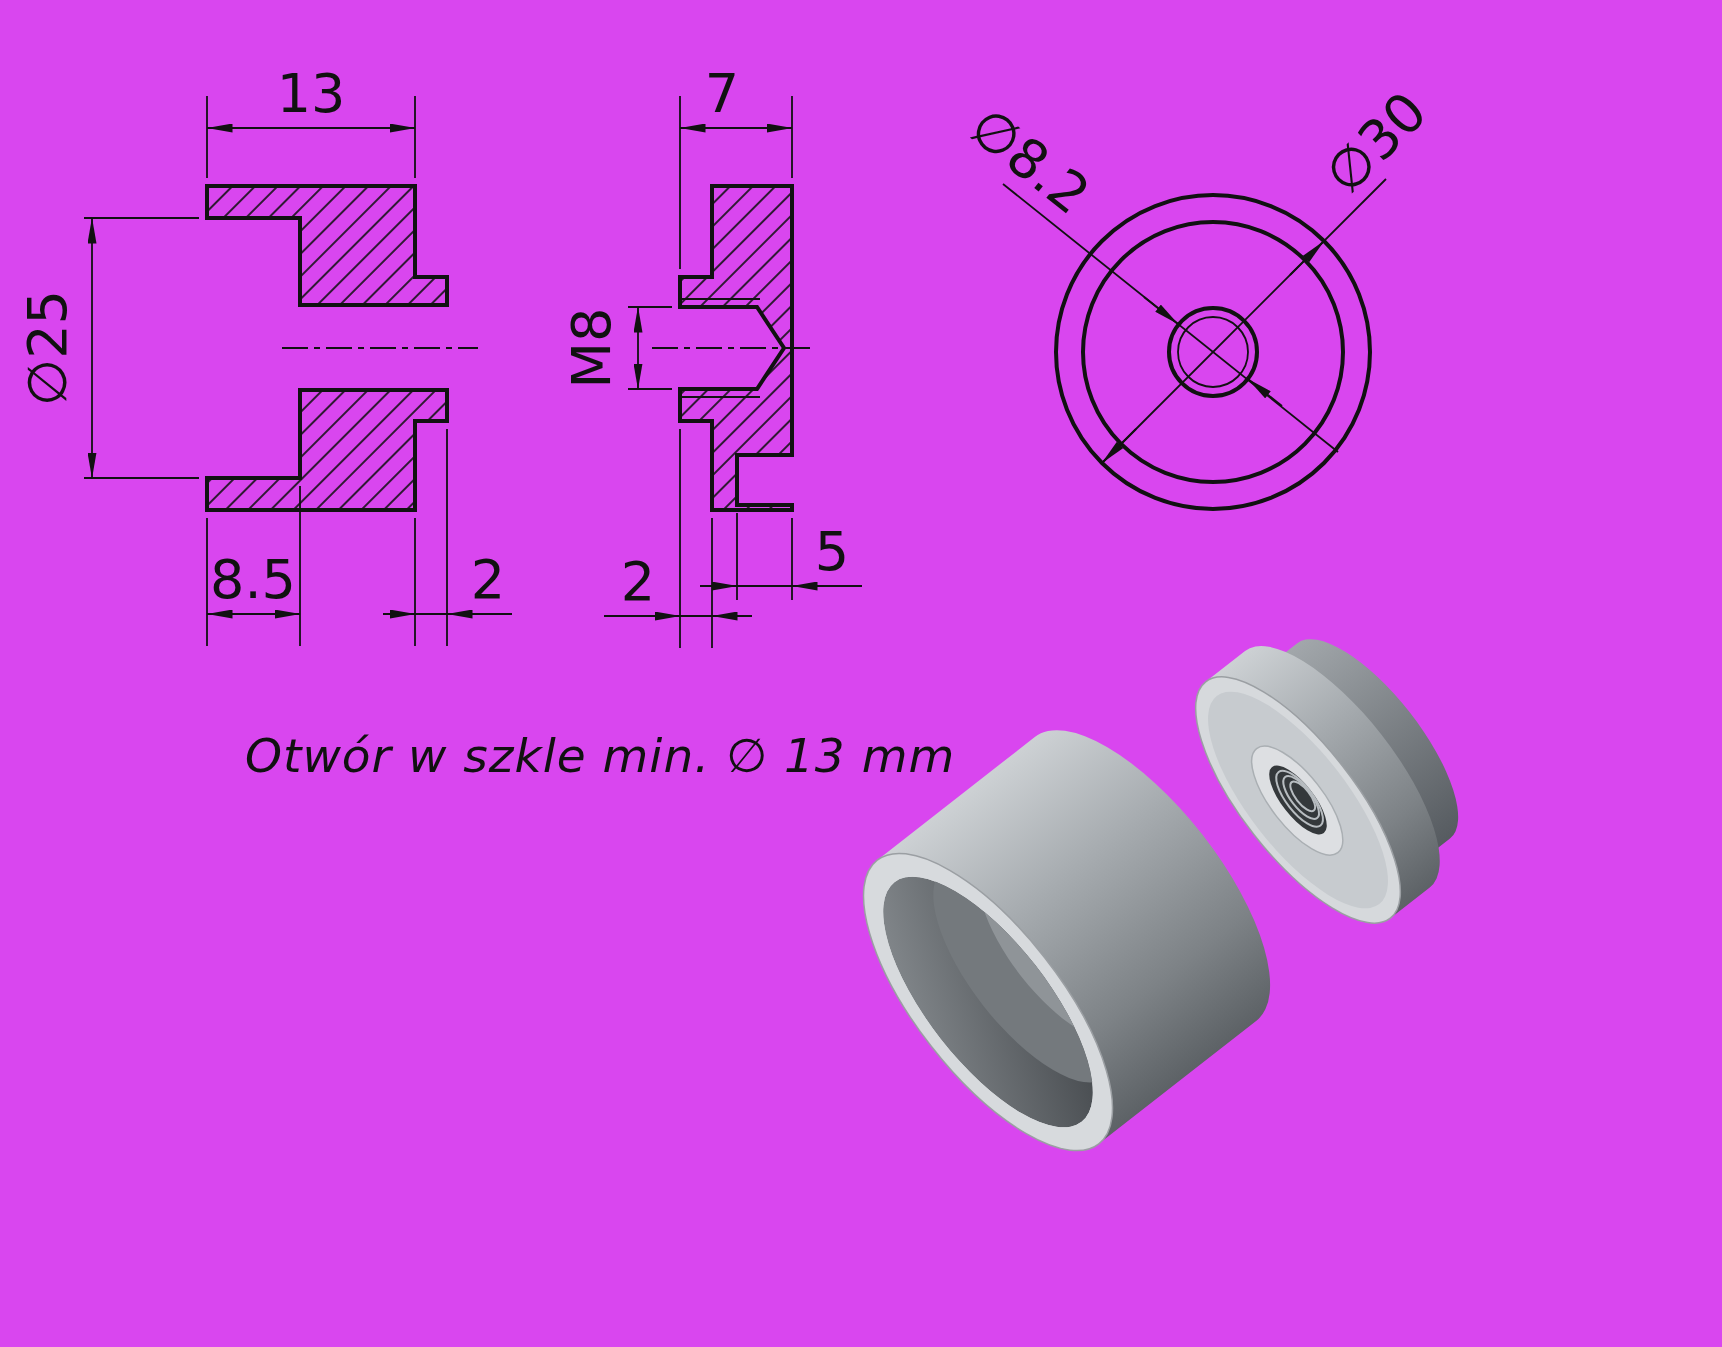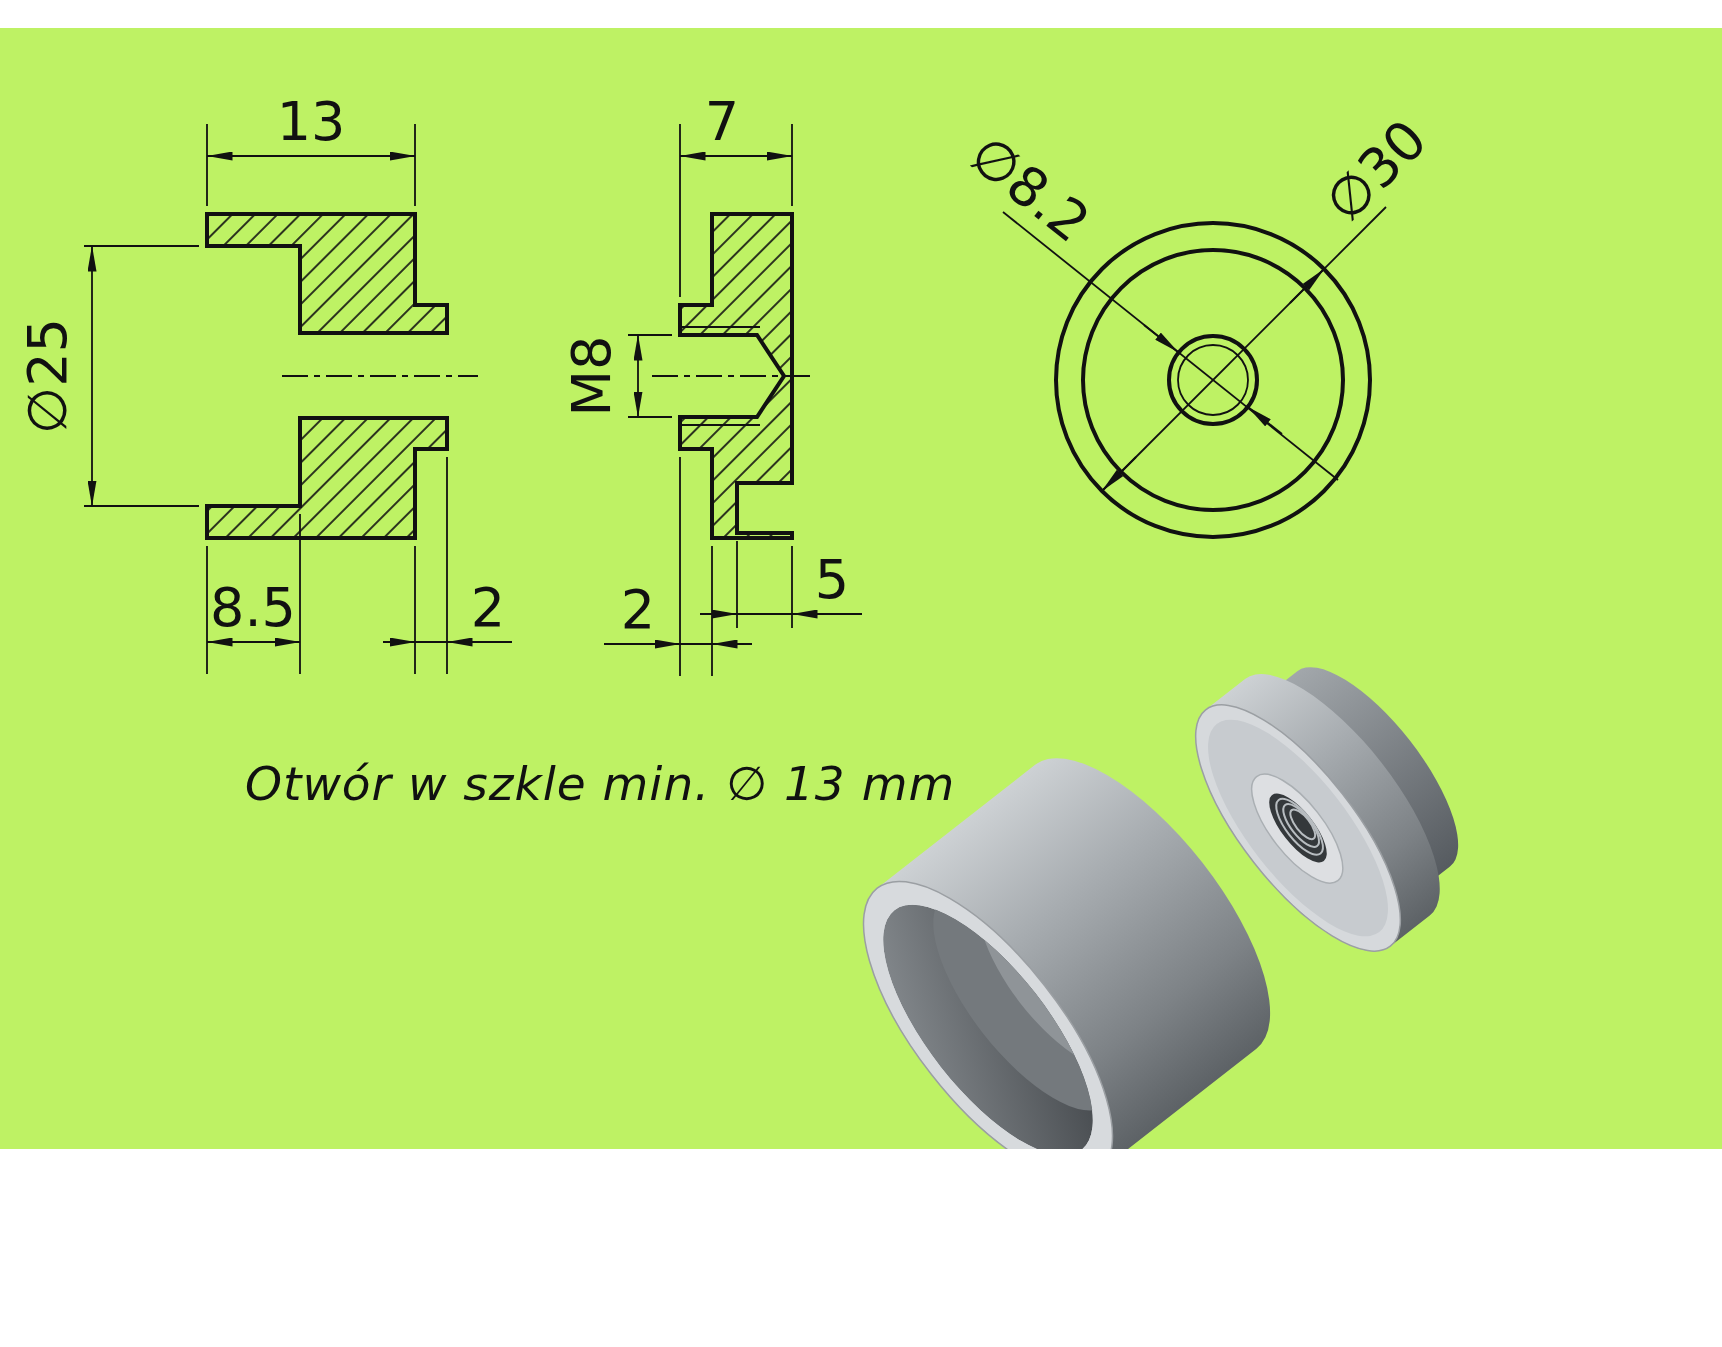--- a/index.html
+++ b/index.html
@@ -1,17 +1,17 @@
 <!DOCTYPE html>
 <html><head>
 <meta charset="utf-8">
 <style>
   html,body{margin:0;padding:0;background:#ffffff;}
-  .page{position:relative;width:1722px;height:1121px;background:#bef264;overflow:hidden;
-        font-family:"DejaVu Sans","Liberation Sans",sans-serif;margin-top:28px;}
+  .page{position:relative;width:1722px;height:1347px;background:#d946ef;overflow:hidden;
+        font-family:"DejaVu Sans","Liberation Sans",sans-serif;}
   svg text{font-family:"DejaVu Sans","Liberation Sans",sans-serif;fill:#111;}
   .dim{font-size:54px;}
   .note{font-size:47px;font-style:italic;letter-spacing:1px;}
   .outline{fill:url(#hatch);stroke:#111;stroke-width:4;stroke-linejoin:miter;}
   .thick{stroke:#111;stroke-width:4;fill:none;}
   .thin{stroke:#111;stroke-width:1.8;fill:none;}
   .cl{stroke:#111;stroke-width:1.8;fill:none;stroke-dasharray:26 6 6 6;}
 </style>
 </head>
 <body>

